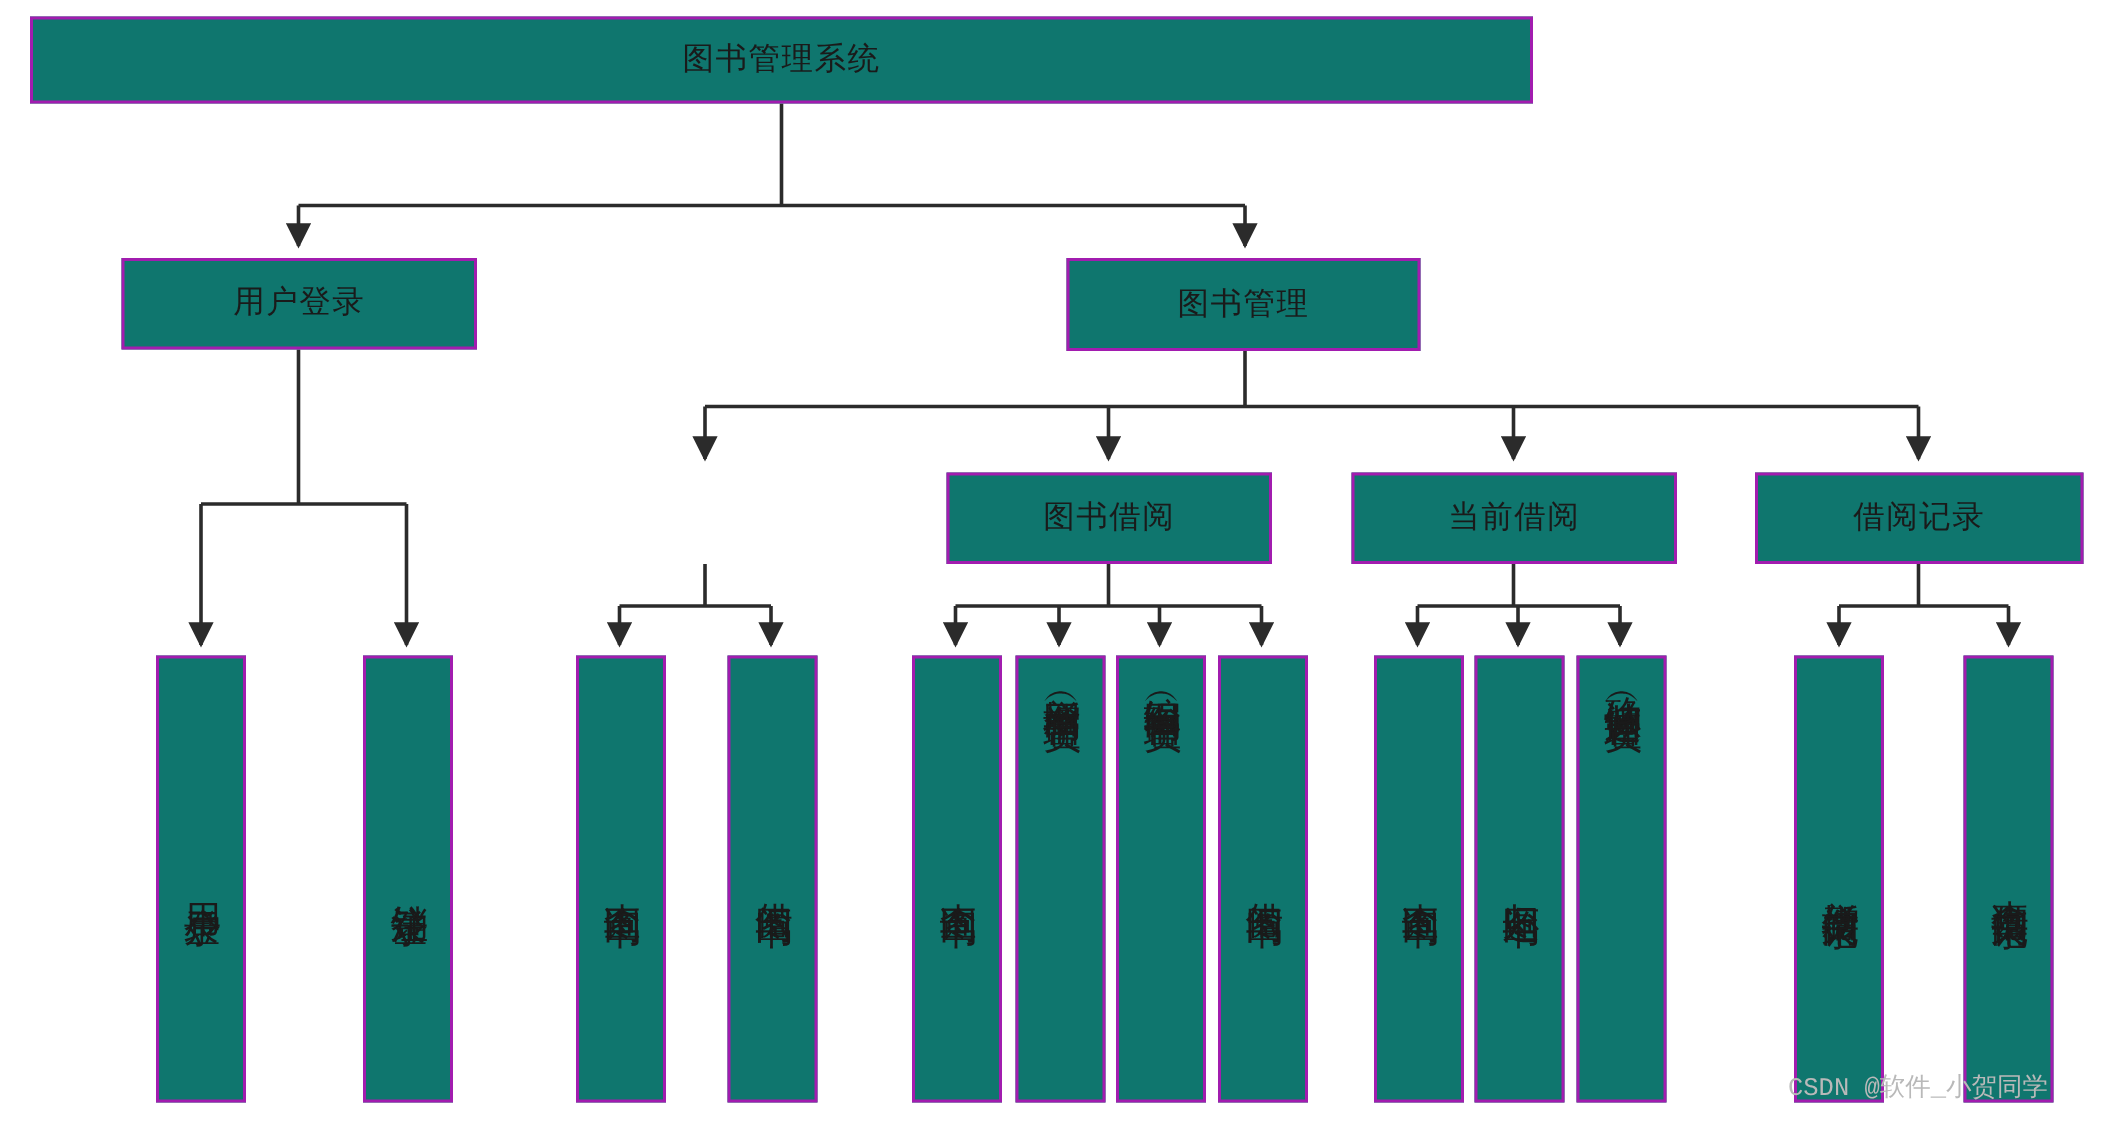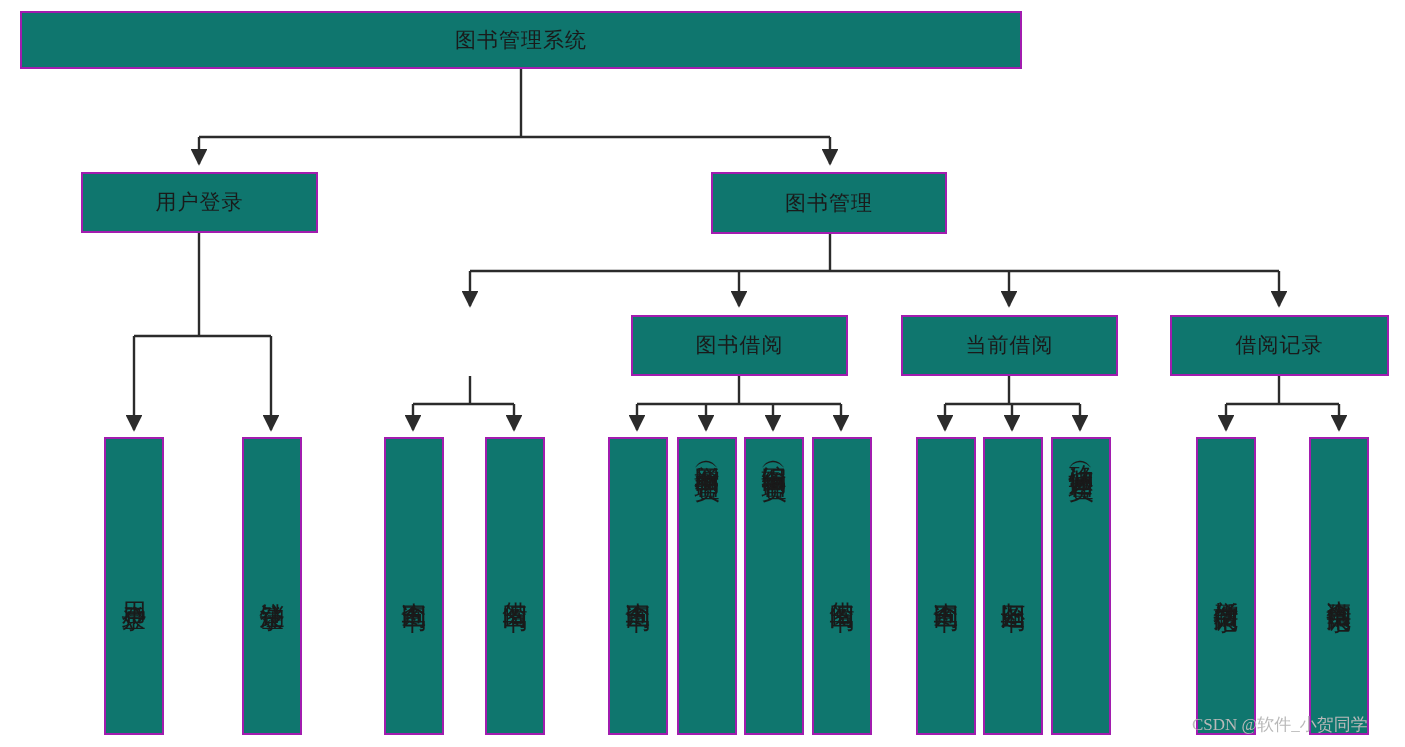--- a/index.html
+++ b/index.html
@@ -67,21 +67,21 @@
     padding-top: 0;
   }
   .watermark {
     position: absolute;
     left: 1192px;
     top: 713px;
     font-size: 17px;
     color: #b9b9b9;
     white-space: nowrap;
     z-index: 3;
-    font-family: Liberation Serif, serif;
+    font-family: Liberation Mono, monospace;
   }
 </style>
 </head>
 <body>
 
 <div id="canvas">
 
   <svg class="connectors" viewBox="0 0 1405 747" xmlns="http://www.w3.org/2000/svg">
     <defs>
       <marker id="arrow" viewBox="0 0 10 10" refX="9" refY="5" markerWidth="7" markerHeight="7" orient="auto-start-reverse">

